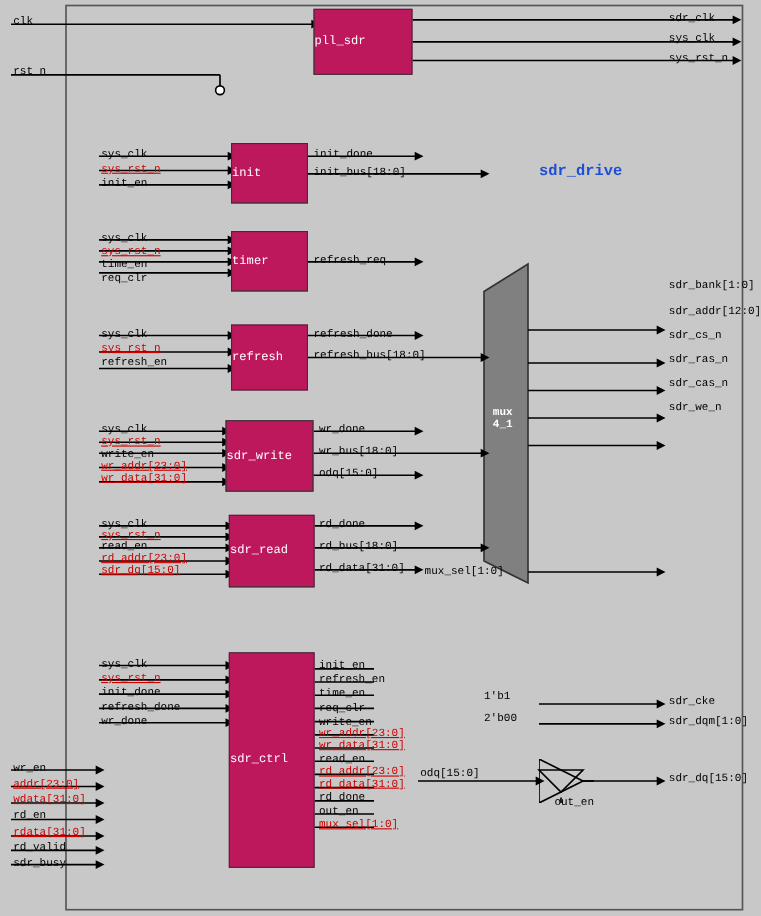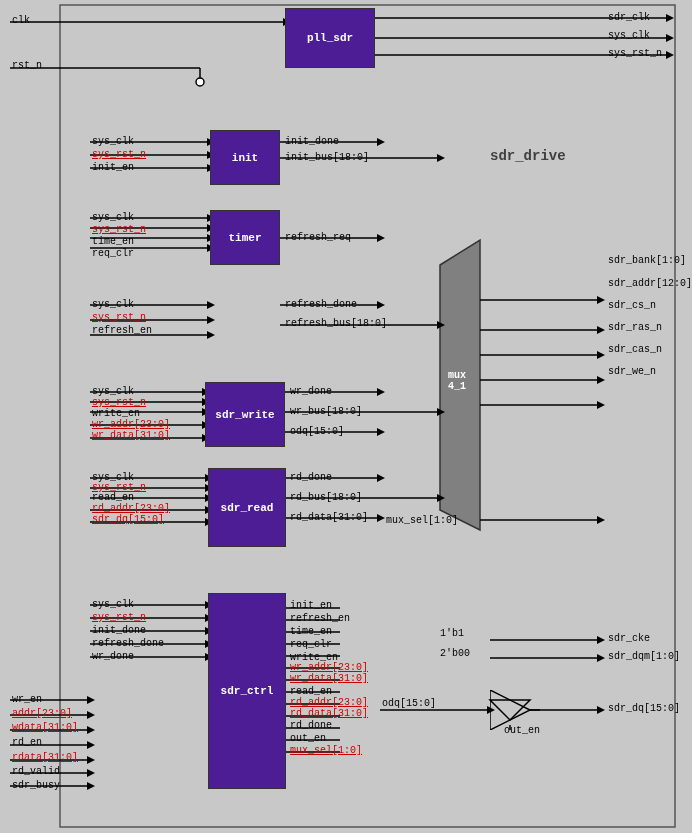--- a/index.html
+++ b/index.html
@@ -13,27 +13,27 @@
       position: relative;
     }
     .diagram {
       position: relative;
       width: 692px;
       height: 833px;
       background: #c8c8c8;
     }
     .block {
       position: absolute;
-      background: #4c1d95;
+      background: #be185d;
       border: 1.5px solid #333;
       display: flex;
       align-items: center;
-      justify-content: center;
+      justify-content: flex-start;
       color: white;
-      font-weight: bold;
+      font-weight: normal;
       font-size: 11px;
     }
     .label {
       position: absolute;
       color: black;
       font-size: 10px;
       white-space: nowrap;
     }
     .label-red {
       position: absolute;
@@ -225,34 +225,37 @@
   </div>
 
   <div class="block" style="left:210px; top:130px; width:70px; height:55px;">
     <span>init</span>
   </div>
 
   <div class="block" style="left:210px; top:210px; width:70px; height:55px;">
     <span>timer</span>
   </div>
 
+  <div class="block" style="left:210px; top:295px; width:70px; height:60px;">
+    <span>refresh</span>
+  </div>
 
   <div class="block" style="left:205px; top:382px; width:80px; height:65px;">
     <span>sdr_write</span>
   </div>
 
-  <div class="block" style="left:208px; top:468px; width:78px; height:79px;">
+  <div class="block" style="left:208px; top:468px; width:78px; height:66px;">
     <span>sdr_read</span>
   </div>
 
   <div class="block" style="left:208px; top:593px; width:78px; height:196px;">
     <span>sdr_ctrl</span>
   </div>
 
-  <div class="label-bold" style="left:490px; top:148px; color:#404040; font-size:14px;">sdr_drive</div>
+  <div class="label-bold" style="left:490px; top:148px; color:#1d4ed8; font-size:14px;">sdr_drive</div>
 
   <div class="label" style="left:448px; top:370px; font-size:10px; font-weight:bold; color:white;">mux<br>4_1</div>
 
   <div class="label" style="left:12px; top:15px;">clk</div>
   <div class="label" style="left:12px; top:60px;">rst_n</div>
 
   <div class="label" style="left:608px; top:12px;">sdr_clk</div>
   <div class="label" style="left:608px; top:30px;">sys_clk</div>
   <div class="label" style="left:608px; top:48px;">sys_rst_n</div>
   <div class="label" style="left:608px; top:255px;">sdr_bank[1:0]</div>

